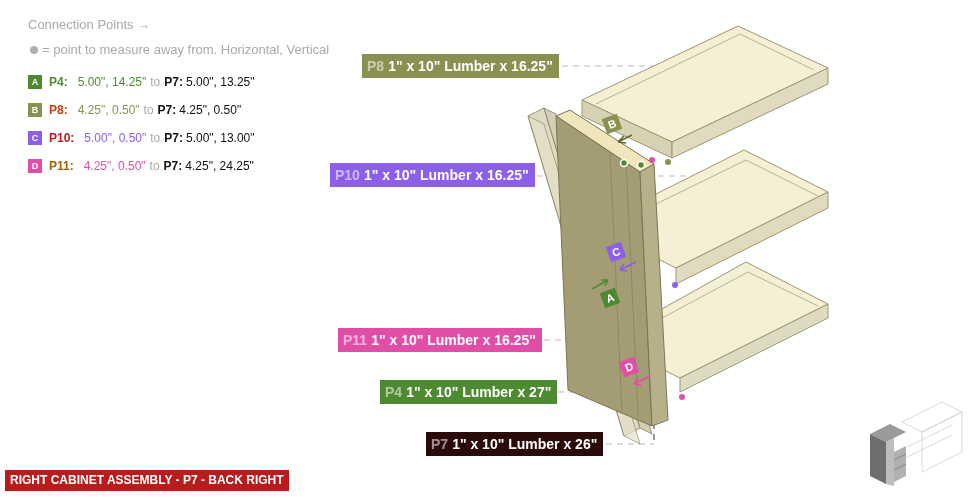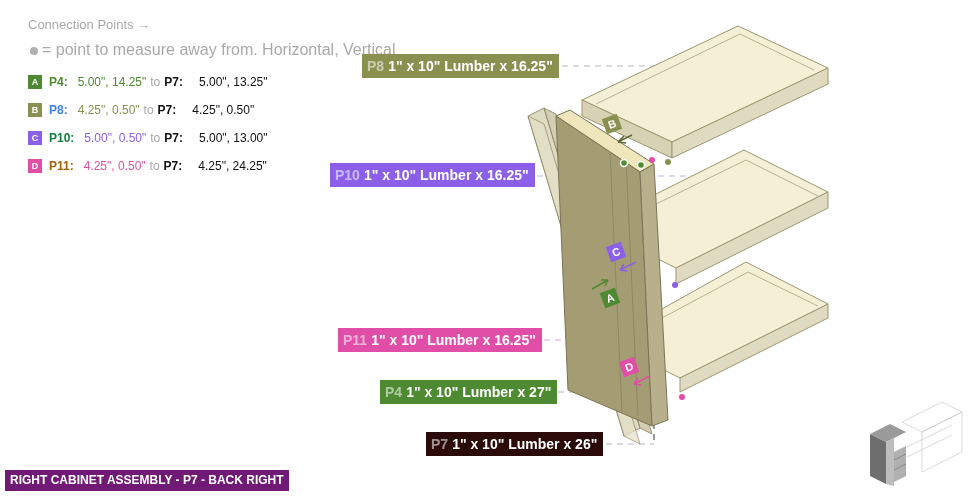--- a/index.html
+++ b/index.html
@@ -1,39 +1,39 @@
 <!DOCTYPE html>
 <html><head>
 <meta charset="utf-8">
 <style>
   html, body { margin:0; padding:0; background:#ffffff; }
   body { width:970px; height:497px; position:relative; overflow:hidden; font-family:"Liberation Sans", sans-serif; }
   .legend { position:absolute; left:28px; top:16px; }
   .legend-title { color:#a9a9a9; font-size:13px; margin:0 0 8px 0; height:18px; line-height:18px; }
-  .legend-note { color:#a9a9a9; font-size:16px; height:16px; line-height:16px; margin-left:2px; }
+  .legend-note { color:#a9a9a9; font-size:13px; height:16px; line-height:16px; margin-left:2px; }
   .legend-note .dot { display:inline-block; width:8px; height:8px; border-radius:50%; background:#b0b0b0; margin-right:4px; vertical-align:0px; }
   .conn-list { margin-top:10px; }
   .conn { height:28px; display:flex; align-items:center; font-size:12px; }
   .conn .badge { width:14px; height:14px; color:#fff; font-size:9px; font-weight:bold; display:inline-flex; align-items:center; justify-content:center; margin-right:7px; }
   .conn .from-part { font-weight:bold; margin-right:10px; }
   .conn .to-word { color:#a9a9a9; margin:12px 4px; }
-  .conn .to-part { font-weight:bold; color:#111; margin-right:16px; }
+  .conn .to-part { font-weight:bold; color:#111; margin-right:3px; }
   .conn .to-val { color:#111; }
 
   .drawing { position:absolute; left:0; top:0; width:970px; height:497px; }
 
   .tag { position:absolute; height:24px; line-height:24px; color:#fff; font-weight:bold; font-size:14px; padding:0 6px 0 5px; white-space:nowrap; }
   .tag .pid { opacity:0.55; margin-right:4px; }
   .tag-p8 { left:362px; top:54px; background:#8a9150; }
   .tag-p10 { left:330px; top:163px; background:#8b5fe8; }
   .tag-p11 { left:338px; top:328px; background:#e04ea8; }
   .tag-p4 { left:380px; top:380px; background:#4e8a32; }
   .tag-p7 { left:426px; top:432px; background:#2b0a0a; }
 
-  .title-bar { position:absolute; left:5px; top:470px; height:21px; line-height:21px; background:#701a75; color:#fff; font-weight:bold; font-size:12px; padding:0 5px; }
+  .title-bar { position:absolute; left:5px; top:470px; height:21px; line-height:21px; background:#b91c1c; color:#fff; font-weight:bold; font-size:12px; padding:0 5px; }
 
   .thumb { position:absolute; left:862px; top:392px; width:104px; height:100px; }
 </style>
 </head>
 <body>
 
 <div class="legend">
   <div class="legend-title">Connection Points →</div>
   <div class="legend-note">
     <span class="dot"></span><span>= point to measure away from. Horizontal, Vertical</span>
@@ -42,29 +42,29 @@
     <div class="conn">
       <span class="badge" style="background:#4e8a32">A</span>
       <span class="from-part" style="color:#4e8a32">P4:</span>
       <span style="color:#4e8a32">5.00", 14.25"</span>
       <span class="to-word">to</span>
       <span class="to-part">P7:</span>
       <span class="to-val">5.00", 13.25"</span>
     </div>
     <div class="conn">
       <span class="badge" style="background:#8a9150">B</span>
-      <span class="from-part" style="color:#3b82f6">P8:</span>
+      <span class="from-part" style="color:#c2410c">P8:</span>
       <span style="color:#8a9150">4.25", 0.50"</span>
       <span class="to-word">to</span>
       <span class="to-part">P7:</span>
       <span class="to-val">4.25", 0.50"</span>
     </div>
     <div class="conn">
       <span class="badge" style="background:#8b5fe8">C</span>
-      <span class="from-part" style="color:#15803d">P10:</span>
+      <span class="from-part" style="color:#b91c1c">P10:</span>
       <span style="color:#8b5fe8">5.00", 0.50"</span>
       <span class="to-word">to</span>
       <span class="to-part">P7:</span>
       <span class="to-val">5.00", 13.00"</span>
     </div>
     <div class="conn">
       <span class="badge" style="background:#e04ea8">D</span>
       <span class="from-part" style="color:#a16207">P11:</span>
       <span style="color:#e04ea8">4.25", 0.50"</span>
       <span class="to-word">to</span>

